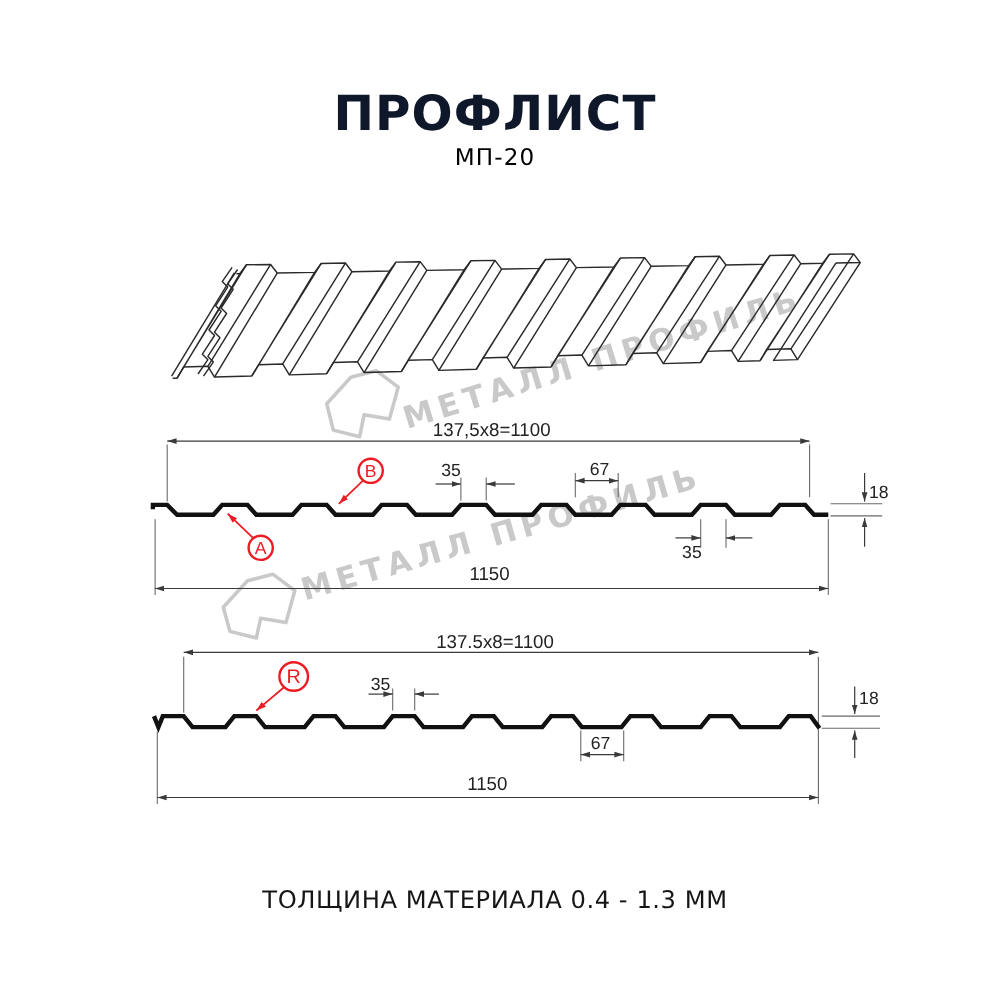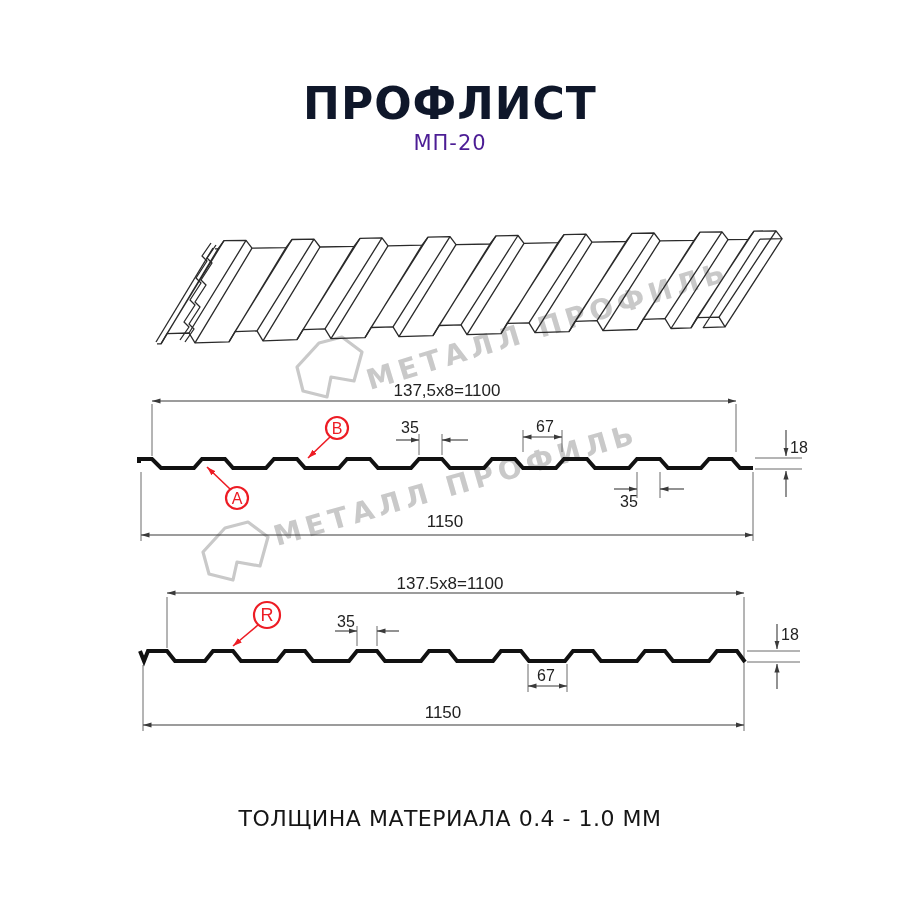--- a/index.html
+++ b/index.html
@@ -2,36 +2,36 @@
 <html><head>
 <meta charset="utf-8">
 <style>
   html,body{margin:0;padding:0;}
   body{width:900px;height:900px;background:#ffffff;position:relative;overflow:hidden;
        font-family:"Liberation Sans",sans-serif;}
   .page-title{position:absolute;left:0;top:78px;width:900px;text-align:center;
        font-family:"DejaVu Sans",sans-serif;font-weight:bold;font-size:44px;
        letter-spacing:1px;color:#0f172a;}
   .page-subtitle{position:absolute;left:0;top:131px;width:900px;text-align:center;
-       font-family:"DejaVu Sans",sans-serif;font-size:21px;letter-spacing:1px;color:#4c1d95;}
+       font-family:"DejaVu Sans",sans-serif;font-size:21px;letter-spacing:1px;color:#000000;}
   .footer-note{position:absolute;left:0;top:806px;width:900px;text-align:center;
        font-family:"DejaVu Sans",sans-serif;font-size:22px;letter-spacing:.5px;color:#161616;}
   svg{position:absolute;left:0;top:0;}
   .dimtxt{font-family:"Liberation Sans",sans-serif;font-size:16px;fill:#222;}
   .bigdimtxt{font-family:"Liberation Sans",sans-serif;font-size:17px;fill:#222;}
   .wmtxt{font-family:"DejaVu Sans",sans-serif;font-weight:bold;font-size:28px;
        letter-spacing:5px;fill:#c9c9c9;}
   .redlbl{font-family:"Liberation Sans",sans-serif;font-size:16px;fill:#ed1c24;}
 </style>
 </head>
 <body>
 
 <div class="page-title">ПРОФЛИСТ</div>
 <div class="page-subtitle">МП-20</div>
-<div class="footer-note">ТОЛЩИНА МАТЕРИАЛА 0.4 - 1.0 ММ</div>
+<div class="footer-note">ТОЛЩИНА МАТЕРИАЛА 0.4 - 1.3 ММ</div>
 
 <svg width="900" height="900" viewBox="0 0 900 900">
   <defs>
     <marker id="arr" markerWidth="10" markerHeight="8" refX="8.5" refY="3" orient="auto-start-reverse" markerUnits="userSpaceOnUse">
       <path d="M0,0.4 L8.5,3 L0,5.6 Z" fill="#3a3a3a"></path>
     </marker>
     <marker id="arrR" markerWidth="11" markerHeight="9" refX="9" refY="3.2" orient="auto-start-reverse" markerUnits="userSpaceOnUse">
       <path d="M0,0.3 L9,3.2 L0,6.1 Z" fill="#ed1c24"></path>
     </marker>
   </defs>

